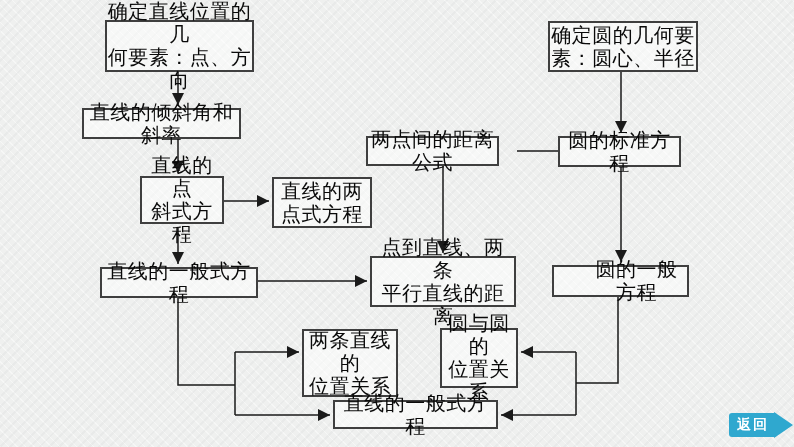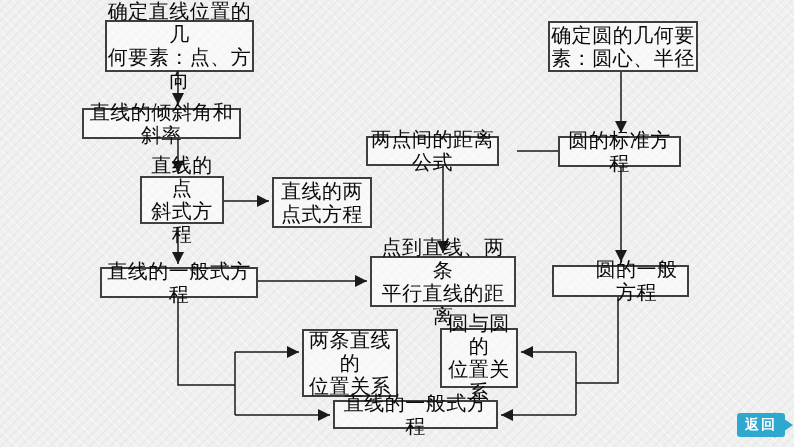--- a/index.html
+++ b/index.html
@@ -18,21 +18,20 @@
     display:flex;align-items:center;justify-content:center;
     text-align:center;white-space:pre-line;
     font-size:20px;line-height:23px;color:#0a0a0a;letter-spacing:0.5px;
   }
   .ret{position:absolute;z-index:3;left:729px;top:411px;width:65px;height:28px;cursor:pointer;}
   .ret-rect{
     position:absolute;left:0;top:2px;width:48px;height:24px;border-radius:3px;
     display:flex;align-items:center;justify-content:center;
     color:#ffffff;font-size:14px;font-weight:bold;letter-spacing:2px;
     font-family:"Liberation Sans","DejaVu Sans",sans-serif;
-    margin-left:8px;
   }
   .ret-tri{
     position:absolute;left:45px;top:1px;width:0;height:0;
     border-top:13px solid transparent;border-bottom:13px solid transparent;
     border-left:19px solid transparent;
   }
 </style>
 </head>
 <body>
 

